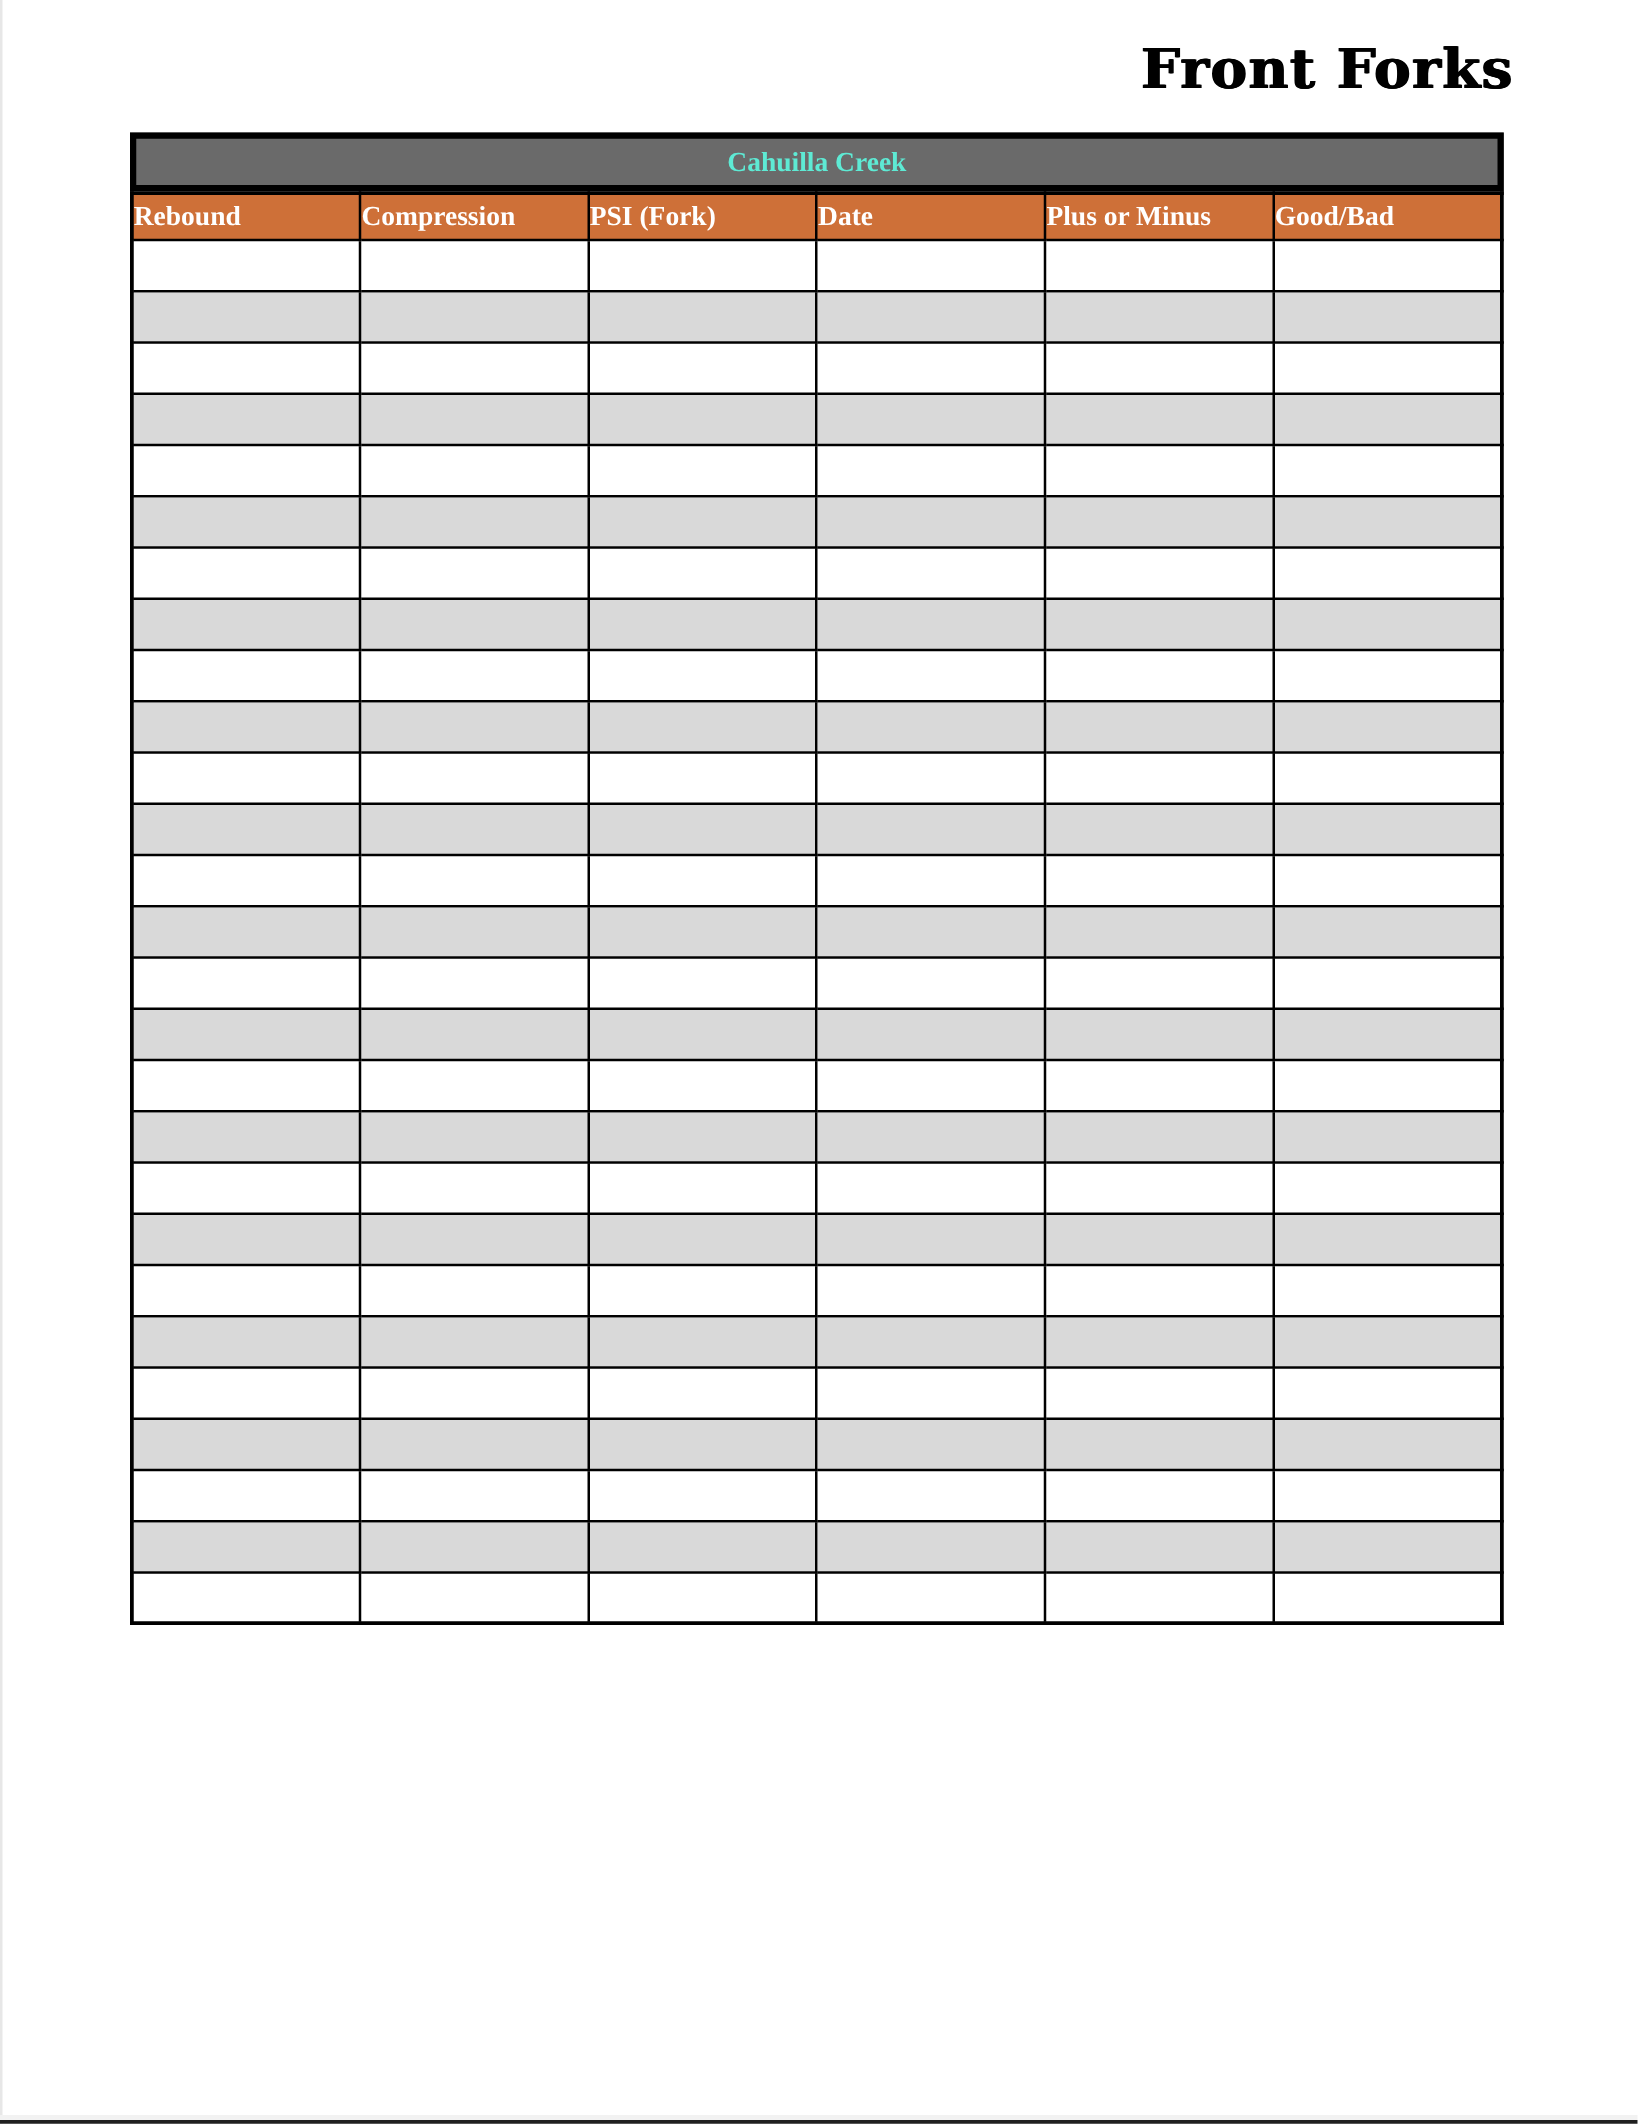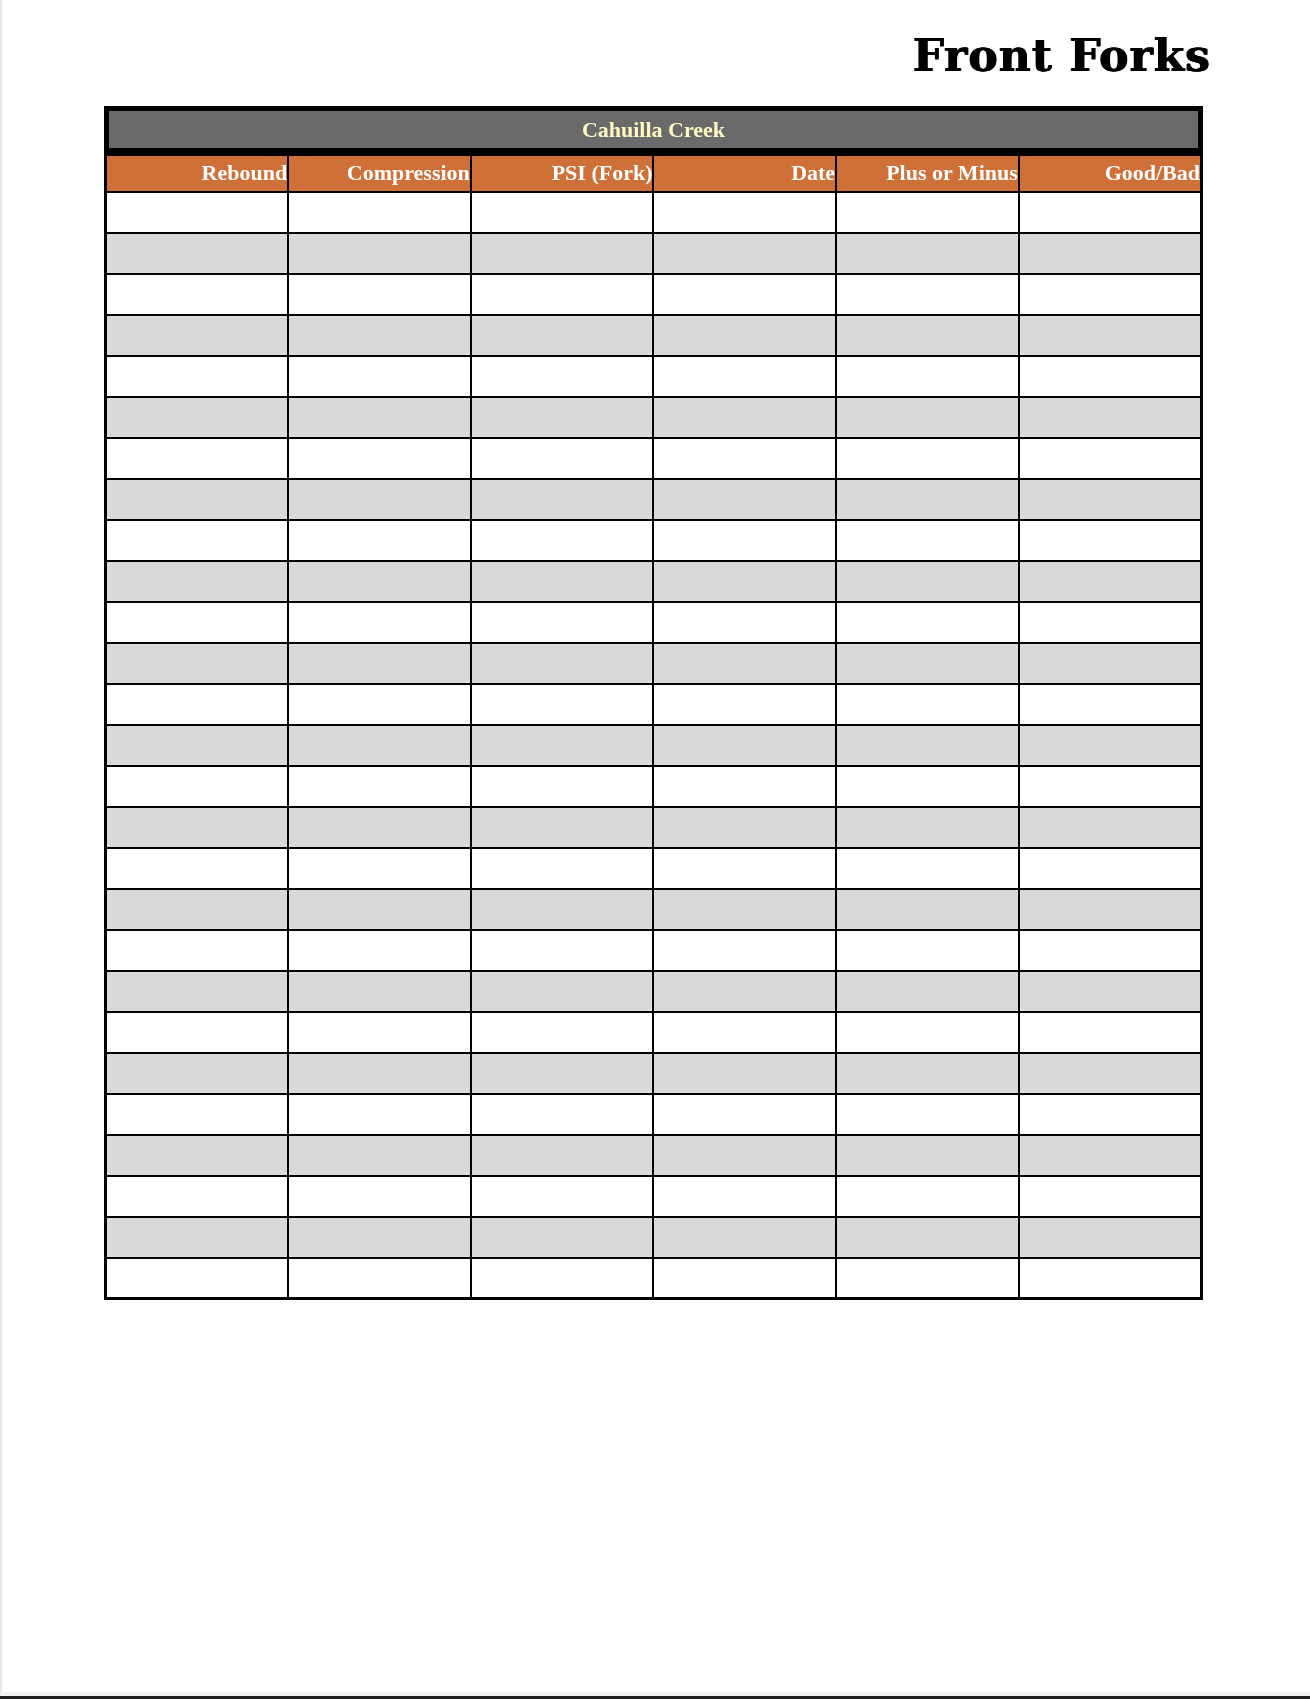--- a/index.html
+++ b/index.html
@@ -38,40 +38,40 @@
     text-shadow: 0.6px 0 0 #000, -0.6px 0 0 #000;
   }
   .section-banner {
     position: absolute;
     left: 104px; top: 106px; width: 1099px; height: 47px;
     background: var(--banner-gray);
     border: 5px solid var(--border-black);
     display: flex; align-items: center; justify-content: center;
   }
   .section-banner span {
-    color: #fef9c3;
+    color: #5eead4;
     font-weight: bold;
     font-size: 22px;
   }
   .data-table {
     position: absolute;
     left: 104px; top: 153px; width: 1099px;
     border-collapse: collapse;
     table-layout: fixed;
     border: 3px solid var(--border-black);
   }
   .data-table th {
     background: var(--header-orange);
     color: #ffffff;
     font-weight: bold;
     font-size: 22px;
     height: 37px;
     border: 2px solid var(--border-black);
     padding: 0;
-    text-align: right;
+    text-align: left;
     vertical-align: middle;
   }
   .data-table td {
     font-size: 21px;
     height: 41px;
     border: 2px solid var(--border-black);
     padding: 0;
     text-align: center;
     vertical-align: middle;
     white-space: nowrap;

